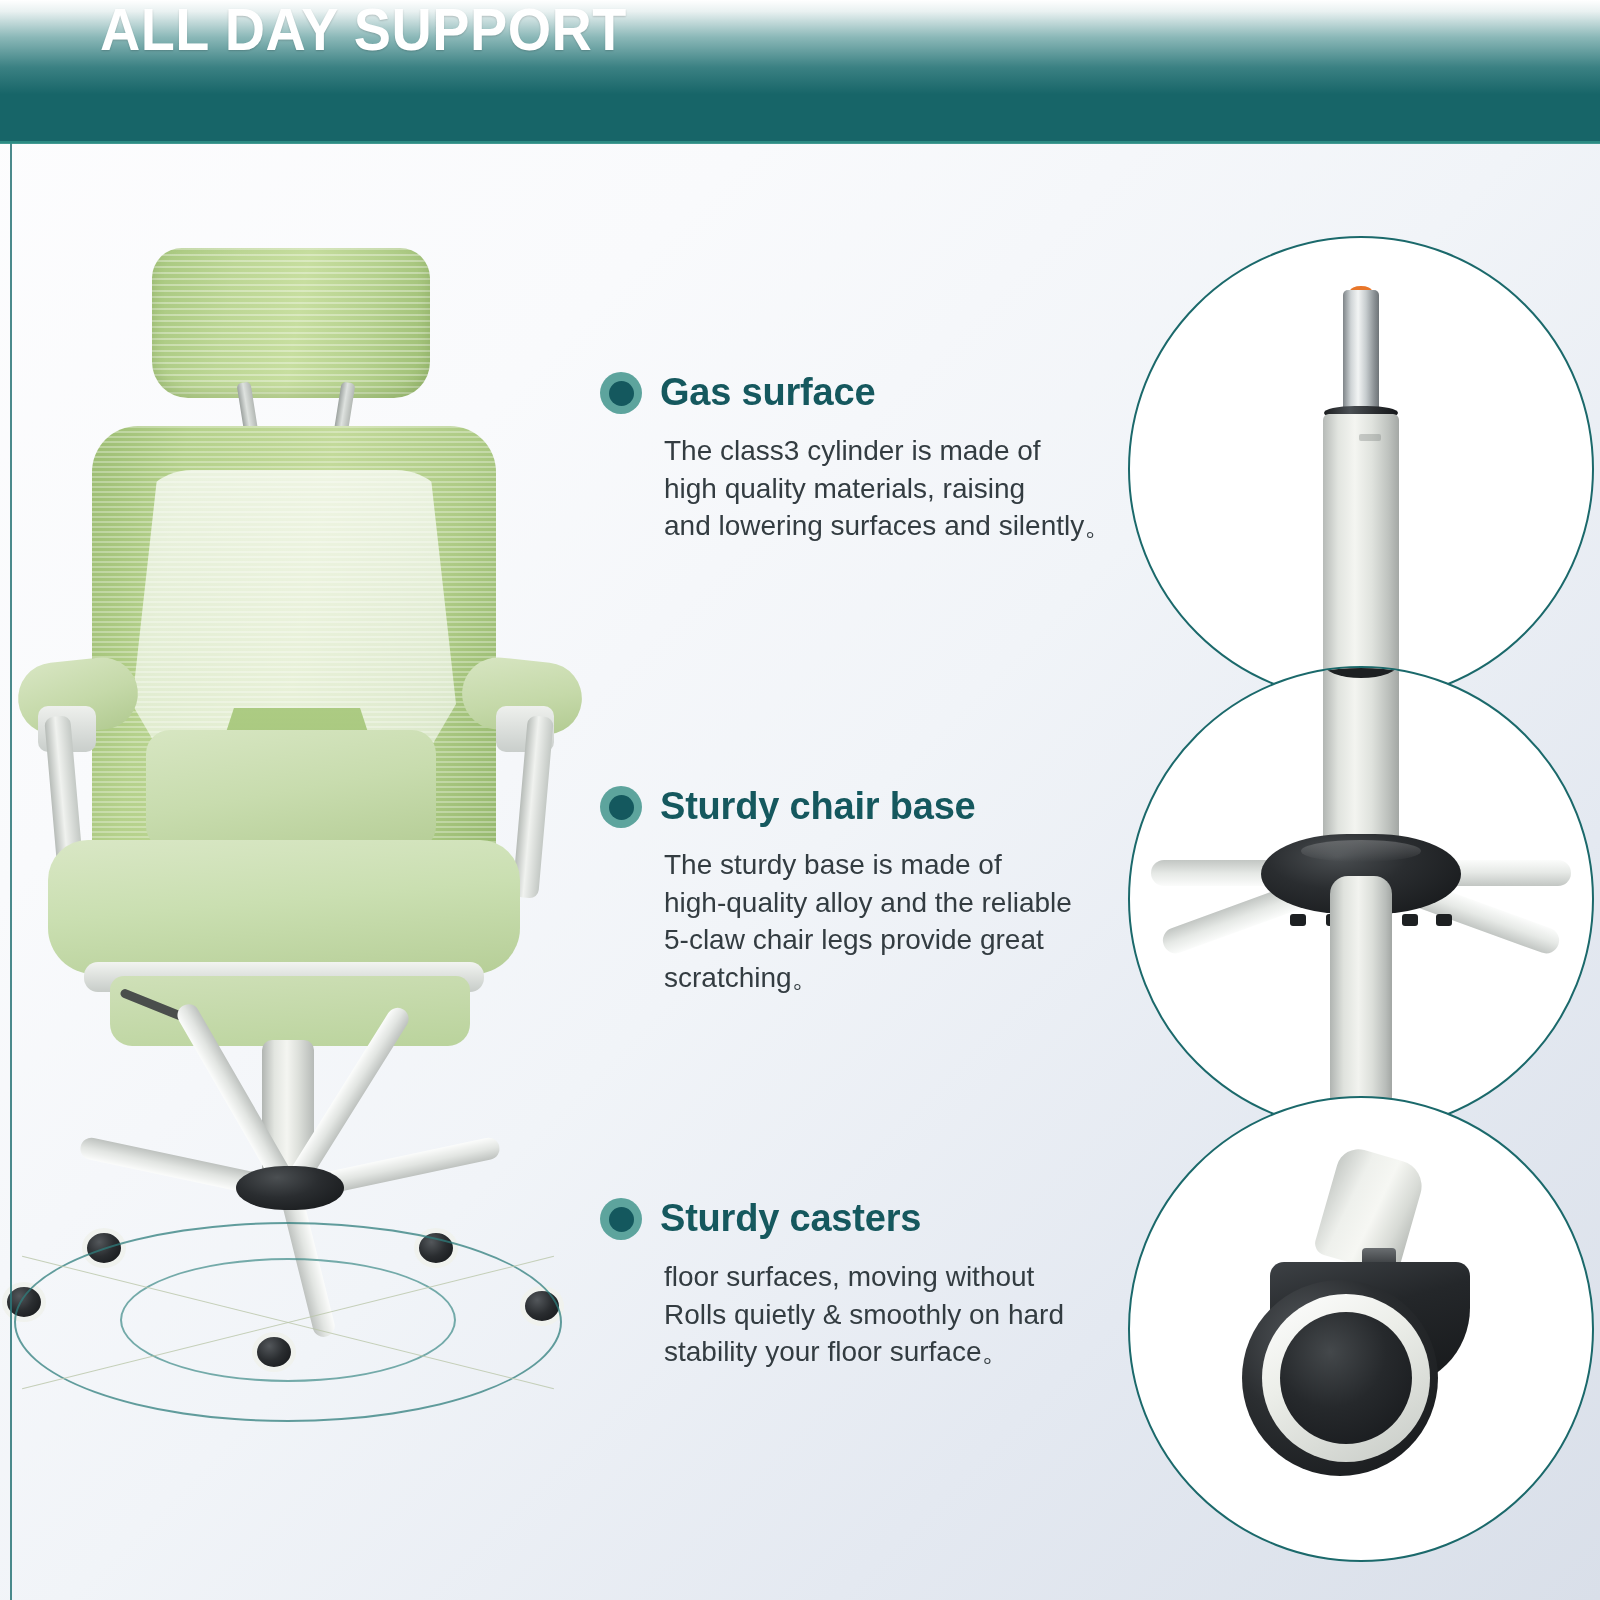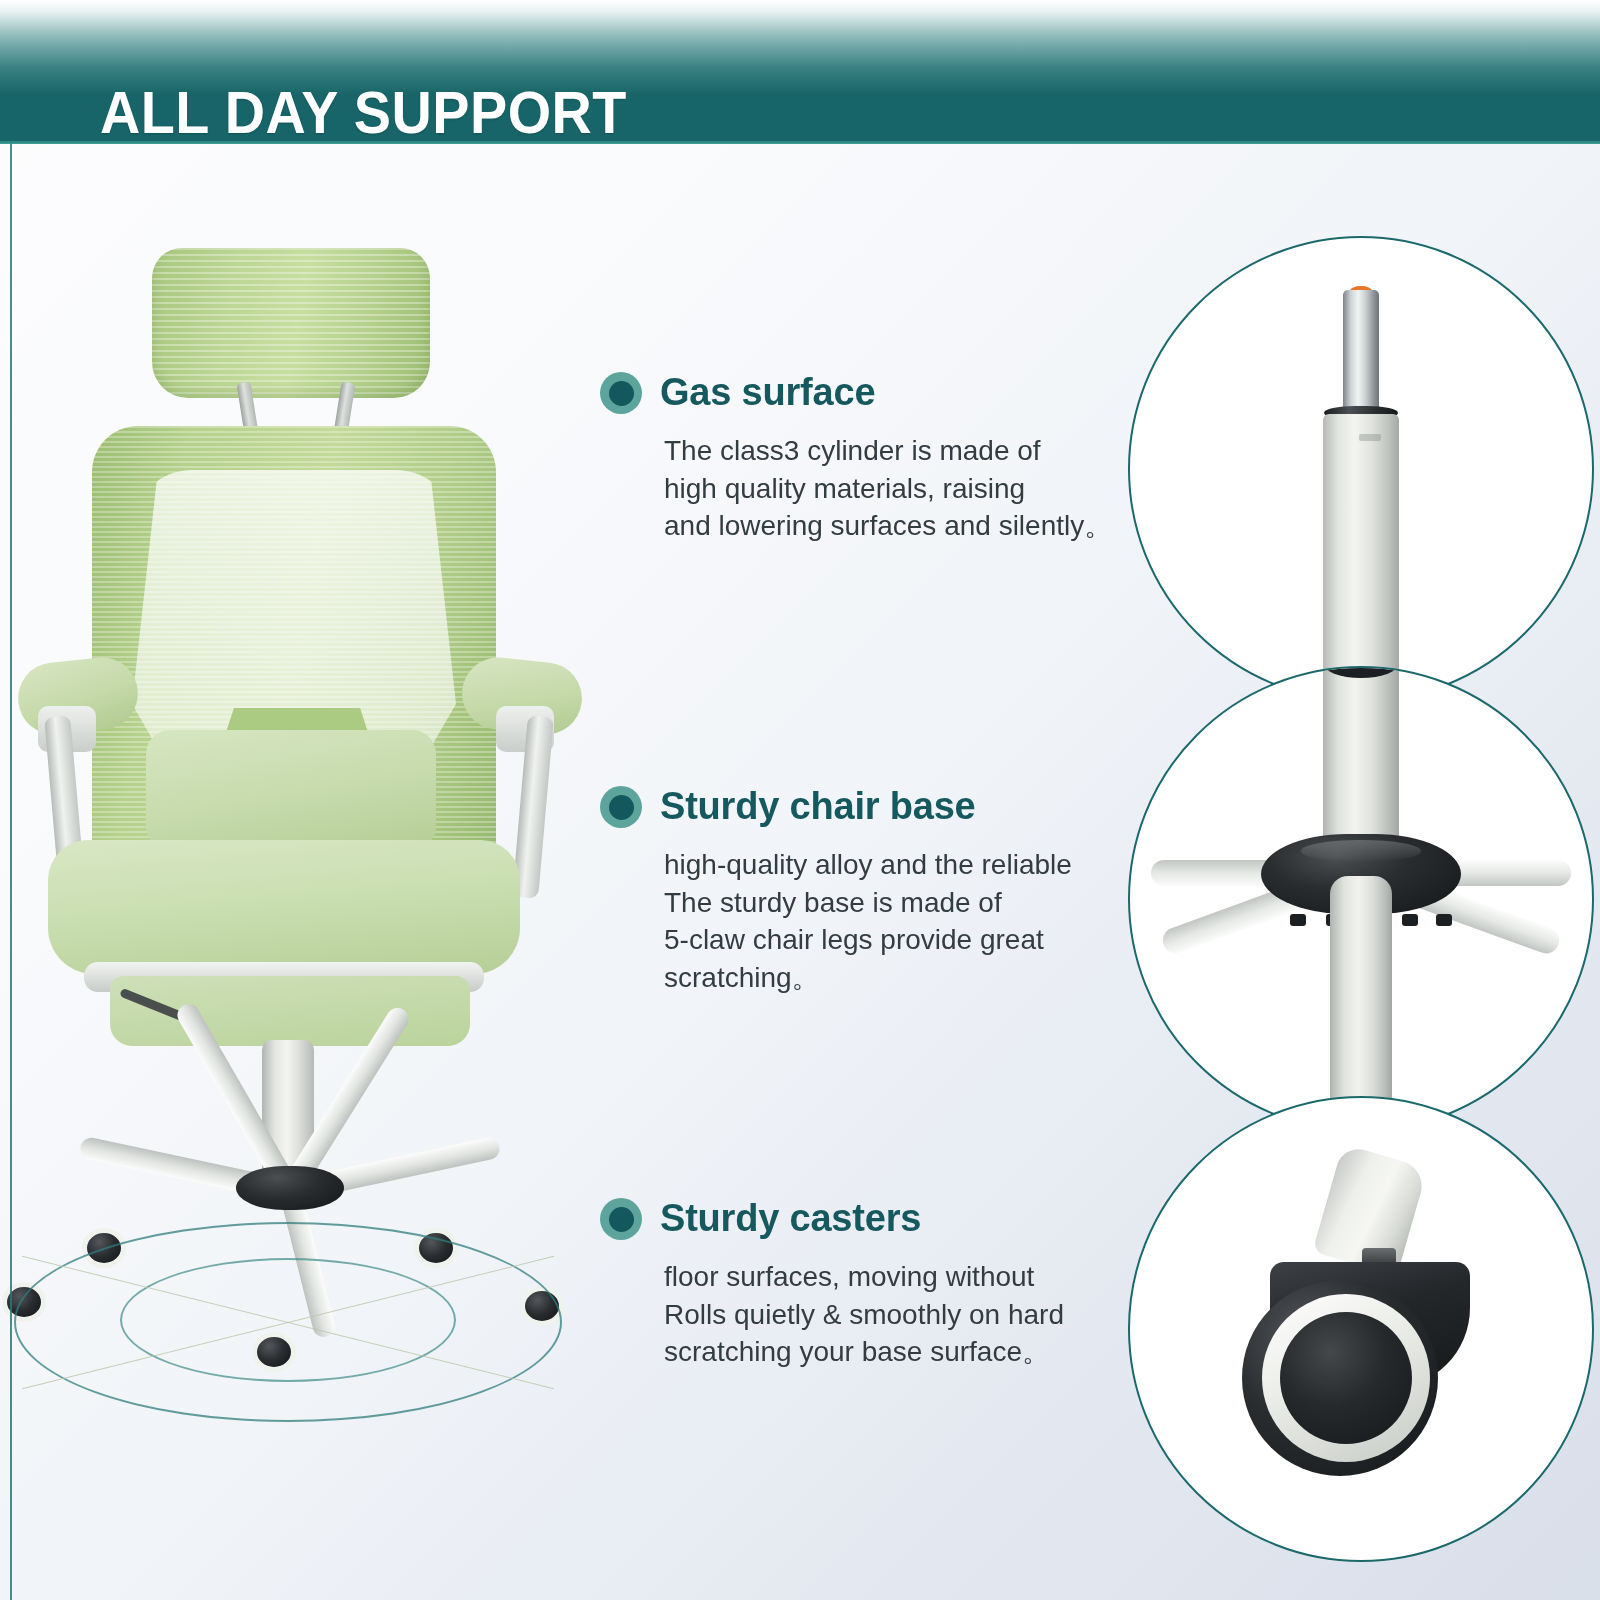--- a/index.html
+++ b/index.html
@@ -17,21 +17,21 @@
     height:1600px;
     overflow:hidden;
     background:
       linear-gradient(135deg, #fdfdfe 0%, #f9fafc 28%, #f1f4f8 52%, #e4e9f1 76%, #d9dfe9 100%);
   }
 
   
   .banner {
     position:absolute; left:0; top:0; width:1600px; height:143px;
     background:linear-gradient(180deg,#ffffff 0%,#e9f1f1 8%,#8bb8b8 26%,#3b8183 47%,#176568 66%,#176568 100%);
-    display:flex; align-items:flex-end;
+    display:flex; align-items:flex-start;
     z-index:30;
   }
   .banner-underline {
     position:absolute; left:0; top:141px; width:1600px; height:3px;
     background:#2f8f86; z-index:31; opacity:.9;
   }
   .banner-title {
     margin-left:100px;
     color:#ffffff;
     font-size:60px;
@@ -388,38 +388,38 @@
     </div>
 
     <div class="feature f2">
       <div class="f-head">
         <div class="bullet">
           <div class="bullet-inner"></div>
         </div>
         <div class="f-title">Sturdy chair base</div>
       </div>
       <div class="f-body">
+        <span class="ln">The sturdy base is made of</span>
         <span class="ln">high-quality alloy and the reliable</span>
-        <span class="ln">The sturdy base is made of</span>
         <span class="ln">5-claw chair legs provide great</span>
         <span class="ln">scratching。</span>
       </div>
     </div>
 
     <div class="feature f3">
       <div class="f-head">
         <div class="bullet">
           <div class="bullet-inner"></div>
         </div>
         <div class="f-title">Sturdy casters</div>
       </div>
       <div class="f-body">
         <span class="ln">floor surfaces, moving without</span>
         <span class="ln">Rolls quietly &amp; smoothly on hard</span>
-        <span class="ln">scratching your base surface。</span>
+        <span class="ln">stability your floor surface。</span>
       </div>
     </div>
   </div>
 
   <div class="circle c1">
     <div class="gc-tip"></div>
     <div class="gc-piston"></div>
     <div class="gc-collar"></div>
     <div class="gc-body"></div>
     <div class="gc-mark"></div>

